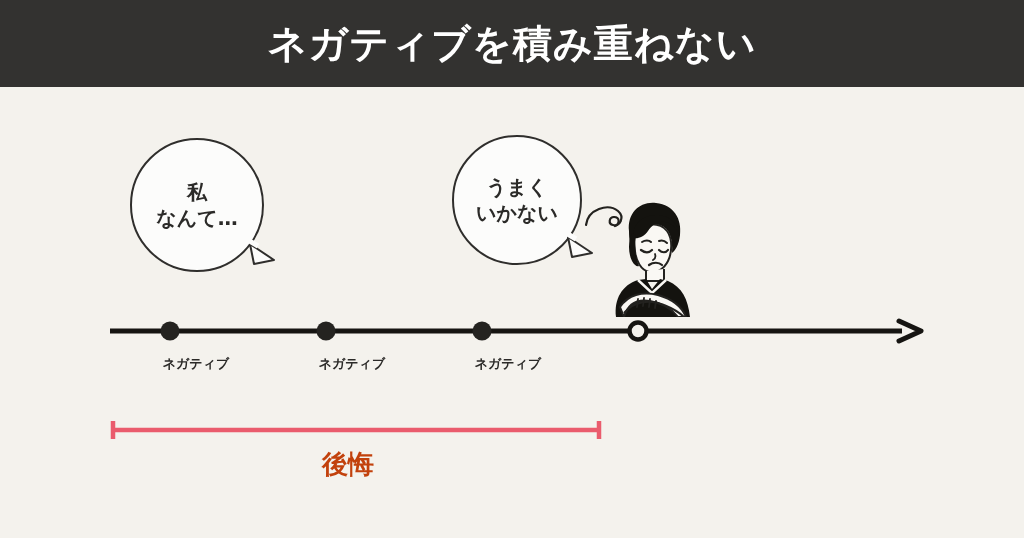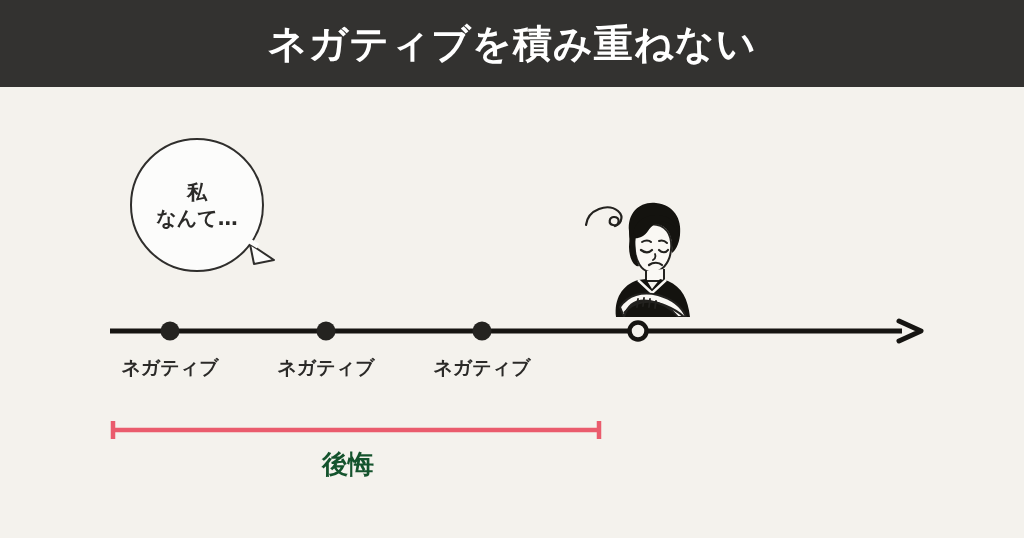--- a/index.html
+++ b/index.html
@@ -105,37 +105,38 @@
     top: 0;
     width: 1024px;
     height: 451px;
     pointer-events: none;
   }
   .timeline svg { display: block; }
 
   .tick-label {
     position: absolute;
     color: #2b2a28;
-    font-size: 19px;
+    font-size: 13px;
     font-weight: bold;
     white-space: nowrap;
     transform: translateX(-50%);
     font-family: "DejaVu Sans", "Liberation Sans", sans-serif;
+    margin-left: 26px;
   }
   #tick-label-1 { left: 170px; top: 268px; }
   #tick-label-2 { left: 326px; top: 268px; }
   #tick-label-3 { left: 482px; top: 268px; }
 
   
   .regret-label {
     position: absolute;
     left: 348px;
     top: 360px;
     transform: translateX(-50%);
-    color: #14532d;
+    color: #c2410c;
     font-size: 26px;
     font-weight: bold;
     white-space: nowrap;
     font-family: "DejaVu Sans", "Liberation Sans", sans-serif;
   }
 </style>
 </head>
 <body>
 
 <div class="slide">
@@ -151,20 +152,30 @@
 なんて…</span>
       <span class="bubble-tail" style="left:116px; top:104px;">
         <svg width="40" height="40" viewBox="0 0 40 40">
           <path d="M2,0 L26,16 L6,20 Z" fill="#fcfcfb" stroke="#2f2e2c" stroke-width="2" stroke-linejoin="round"></path>
           <path d="M0,-4 L10,2" stroke="#fcfcfb" stroke-width="5"></path>
         </svg>
       </span>
     </div>
 
 
+    <div class="bubble" id="bubble-3">
+      <span class="bubble-text">うまく
+いかない</span>
+      <span class="bubble-tail" style="left:112px; top:100px;">
+        <svg width="40" height="40" viewBox="0 0 40 40">
+          <path d="M2,0 L26,16 L6,20 Z" fill="#fcfcfb" stroke="#2f2e2c" stroke-width="2" stroke-linejoin="round"></path>
+          <path d="M0,-4 L10,2" stroke="#fcfcfb" stroke-width="5"></path>
+        </svg>
+      </span>
+    </div>
 
     <div class="character">
       <svg width="120" height="122" viewBox="0 0 120 122">
 
         <g fill="none" stroke="#23221f" stroke-width="2.2" stroke-linecap="round">
           <path d="M6,30 C8,14 28,8 38,16 C45,22 40,32 33,30 C28,29 29,22 34,22"></path>
           <path d="M34,22 C40,22 40,29 35,31"></path>
         </g>
 
         <path d="M49,36 C47,18 60,6 76,8 C94,10 102,24 100,40 C99,50 95,56 92,58

